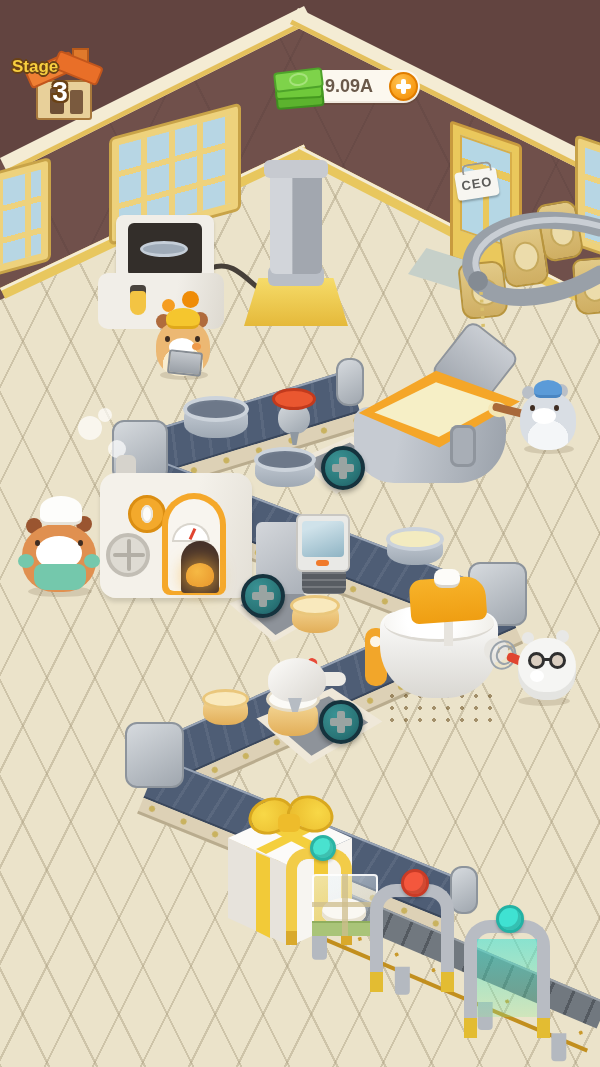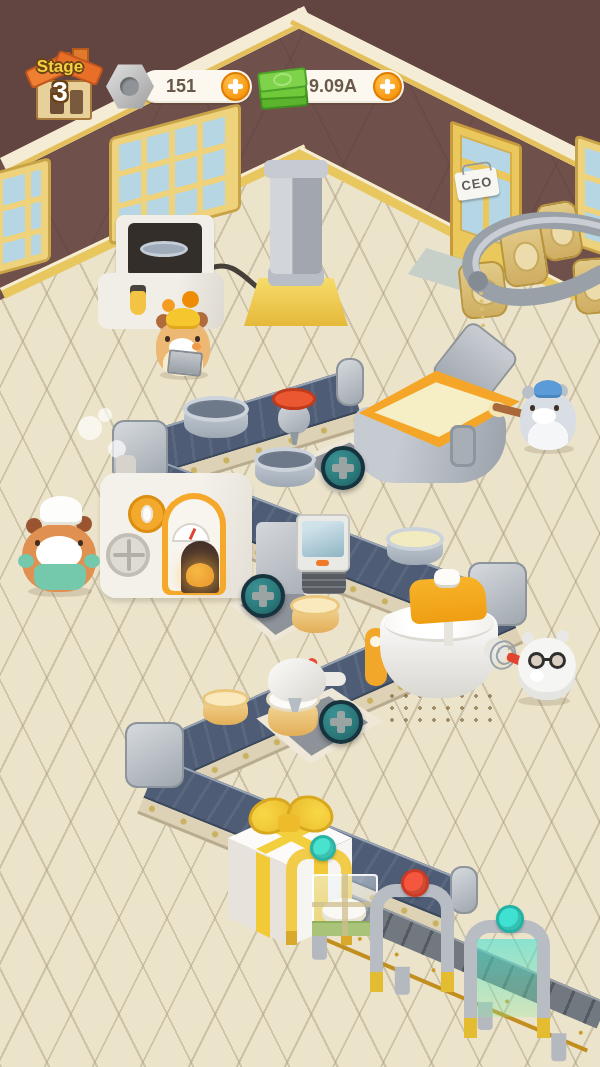--- a/index.html
+++ b/index.html
@@ -154,21 +154,21 @@
   .lamp{position:absolute;border-radius:50%;box-shadow:inset -3px -3px 0 rgba(0,0,0,.15),0 2px 3px rgba(0,0,0,.2);}
   .bc-leg{position:absolute;background:#b4b9c0;border-radius:0 0 4px 4px;width:15px;height:28px;top:46px;transform:rotate(-23deg);}
   
   .hshadow{position:absolute;border-radius:50%;background:rgba(90,70,40,.16);}
   .hbody{position:absolute;border-radius:46% 46% 44% 44%;}
   .hear{position:absolute;border-radius:50%;}
   .hmuzzle{position:absolute;background:#fff;border-radius:50%;}
   .heye{position:absolute;width:5px;height:6px;background:#3f2d22;border-radius:50%;}
   
   .hud-badge{left:12px;top:36px;width:96px;height:84px;cursor:pointer;z-index:40;}
-  .badge-label{position:absolute;left:0;top:21px;width:100%;text-align:center;font-weight:bold;font-size:17px;color:#f8cf3f;
+  .badge-label{position:absolute;left:0;top:21px;width:100%;text-align:left;font-weight:bold;font-size:17px;color:#f8cf3f;
     text-shadow:-2px 0 #6b4316,2px 0 #6b4316,0 -2px #6b4316,0 2px #6b4316,-1px -1px #6b4316,1px 1px #6b4316,-1px 1px #6b4316,1px -1px #6b4316;}
   .badge-num{position:absolute;left:0;top:40px;width:100%;text-align:center;font-weight:bold;font-size:28px;color:#fff;
     text-shadow:-2px 0 #6b4316,2px 0 #6b4316,0 -2px #6b4316,0 2px #6b4316,-2px -2px #6b4316,2px 2px #6b4316,-2px 2px #6b4316,2px -2px #6b4316;}
   .pill{position:absolute;top:70px;height:33px;width:112px;background:#fcf8ef;border-radius:17px;z-index:40;
     box-shadow:0 2px 0 rgba(90,60,30,.28), inset 0 -2px 0 rgba(90,60,30,.08);cursor:pointer;}
   .pill .val{position:absolute;left:0;right:30px;top:6px;text-align:center;font-weight:bold;font-size:18px;color:#6a594a;}
   .pill .plus{position:absolute;right:2px;top:2px;width:29px;height:29px;border-radius:50%;box-sizing:border-box;
     background:radial-gradient(circle at 35% 30%,#ffc14f,#f9a01b 60%,#ef8a05);border:2px solid #e07d00;cursor:pointer;}
   .pill .plus i{position:absolute;background:#fff;border-radius:2px;}
   .pill .plus .h{width:15px;height:5px;left:5px;top:10px;}
@@ -470,33 +470,22 @@
     <div style="position:absolute;left:60px;top:12px;width:13px;height:18px;background:#e07a2c;border:2px solid #b85a1a;"></div>
     <div style="position:absolute;left:24px;top:44px;width:52px;height:36px;background:#e8d09a;border:2px solid #a8793c;border-radius:3px;"></div>
     <div style="position:absolute;left:38px;top:52px;width:14px;height:26px;background:#6e4f35;border-radius:2px;"></div>
     <div style="position:absolute;left:58px;top:54px;width:13px;height:24px;background:#7a5a3e;border-radius:2px;"></div>
     <div style="position:absolute;left:14px;top:24px;width:46px;height:16px;background:#ef7f33;border:2px solid #c2561c;transform:rotate(-24deg);border-radius:4px;"></div>
     <div style="position:absolute;left:42px;top:22px;width:44px;height:16px;background:#e96f28;border:2px solid #c2561c;transform:rotate(22deg);border-radius:4px;"></div>
     <div class="badge-label">Stage</div>
     <div class="badge-num">3</div>
   </div>
 
-  <div class="pill" style="left:140px;">
-    <div class="cur-icon">
-      <div style="position:absolute;inset:0;clip-path:polygon(25% 3%,75% 3%,100% 50%,75% 97%,25% 97%,0 50%);background:linear-gradient(135deg,#e2e2e2,#9e9e9e);"></div>
-      <div style="position:absolute;left:14px;top:14px;width:19px;height:19px;border-radius:50%;background:#8f9296;box-shadow:inset 2px 2px 2px rgba(0,0,0,.3);"></div>
-    </div>
-    <div class="val">151</div>
-    <div class="plus">
-        <i class="h"></i>
-        <i class="v"></i>
-      </div>
-  </div>
-
-  <div class="pill" style="left:292px;">
+
+  <div class="pill" style="left:308px;">
     <div class="cur-icon">
       <div style="position:absolute;left:2px;top:26px;width:44px;height:15px;background:#5cb32e;border:2px solid #3e8f1f;border-radius:4px;transform:rotate(-5deg);"></div>
       <div style="position:absolute;left:1px;top:17px;width:44px;height:15px;background:#6fc93a;border:2px solid #45991f;border-radius:4px;transform:rotate(-3deg);"></div>
       <div style="position:absolute;left:0;top:7px;width:45px;height:16px;background:#7ed34a;border:2px solid #4ea32a;border-radius:4px;transform:rotate(-7deg);"></div>
       <div style="position:absolute;left:15px;top:10px;width:15px;height:9px;border:2px solid #a5e37a;border-radius:50%;transform:rotate(-7deg);"></div>
     </div>
     <div class="val">9.09A</div>
     <div class="plus">
         <i class="h"></i>
         <i class="v"></i>

